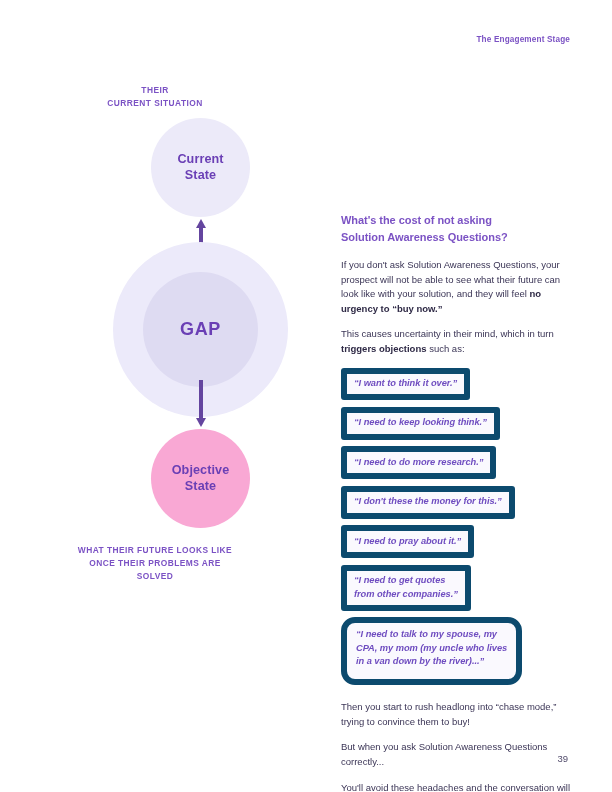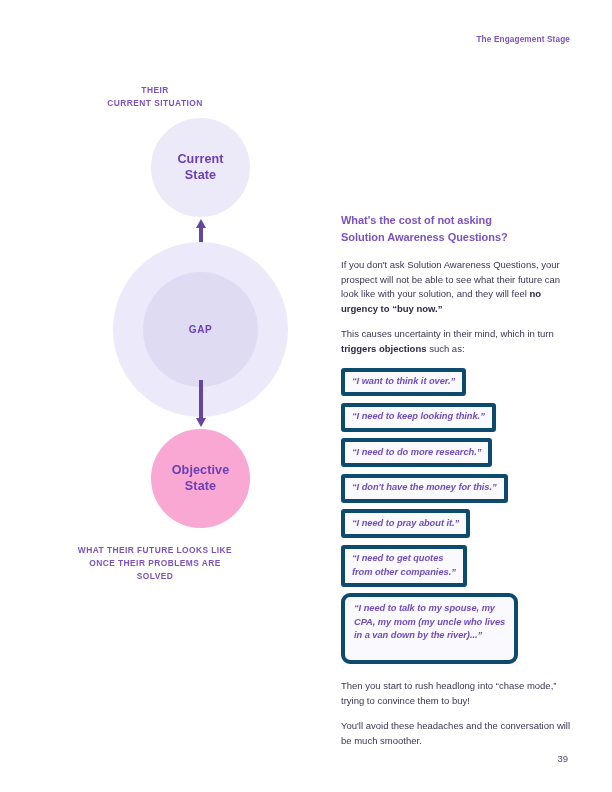--- a/index.html
+++ b/index.html
@@ -95,21 +95,21 @@
     transform: translateY(-124px);
   }
   .circle-gap-inner {
     left: 143px;
     top: 248px;
     width: 115px;
     height: 115px;
     background: #dedbf2;
     transform: translateY(-94px);
   }
-  .gap-label { font-size: 10px; letter-spacing: 0.6px; }
+  .gap-label { font-size: 18px; letter-spacing: 0.6px; }
 
   .circle-objective {
     left: 151px;
     top: 311px;
     width: 99px;
     height: 99px;
     background: #f9a8d4;
   }
 
   
@@ -173,35 +173,35 @@
     line-height: 14.6px;
     color: #3b3556;
   }
   .para b { font-weight: bold; color: #2e2945; }
 
   .quotes { margin: 3px 0 9px 0; }
 
   .quote {
     display: inline-block;
     background: #faf9fe;
-    border: 4px solid #0c4a6e;
+    border: 6px solid #0c4a6e;
     border-radius: 3px;
     padding: 3.5px 7px 4px 7px;
     margin-bottom: 6.5px;
     font-size: 9.3px;
     font-weight: bold;
     font-style: italic;
     color: #6f4dc0;
     line-height: 13.4px;
     white-space: pre-line;
     letter-spacing: -0.05px;
   }
   .quote-wide {
-    border-radius: 9px;
-    padding: 5px 9px 17px 9px;
+    border-radius: 14px;
+    padding: 5px 9px 10px 9px;
   }
 
   .tail .para { margin-bottom: 11px; }
 </style>
 </head>
 <body>
 
 <div class="page-header">The Engagement Stage</div>
 
 <div class="diagram">
@@ -249,29 +249,30 @@
 Solution Awareness Questions?</h2>
 
   <p class="para"><span>If you don't ask Solution Awareness Questions, your prospect will not be able to see what their future can look like with your solution, and they will feel </span><b>no urgency to “buy now.”</b></p>
 
   <p class="para"><span>This causes uncertainty in their mind, which in turn </span><b>triggers objections</b><span> such as:</span></p>
 
   <div class="quotes">
     <div><span class="quote">“I want to think it over.”</span></div>
     <div><span class="quote">“I need to keep looking think.”</span></div>
     <div><span class="quote">“I need to do more research.”</span></div>
-    <div><span class="quote">“I don't have the money for this.”</span></div>
+    <div><span class="quote">“I don't these the money for this.”</span></div>
     <div><span class="quote">“I need to pray about it.”</span></div>
     <div><span class="quote">“I need to get quotes
  from other companies.”</span></div>
     <div><span class="quote quote-wide">“I need to talk to my spouse, my
 CPA, my mom (my uncle who lives
 in a van down by the river)...”</span></div>
   </div>
 
   <div class="tail">
     <p class="para">Then you start to rush headlong into “chase mode,” trying to convince them to buy!</p>
+    <p class="para">But when you ask Solution Awareness Questions correctly...</p>
     <p class="para">You'll avoid these headaches and the conversation will be much smoother.</p>
   </div>
 
 </div>
 
 <div class="page-number">39</div>
 
 </body></html>

